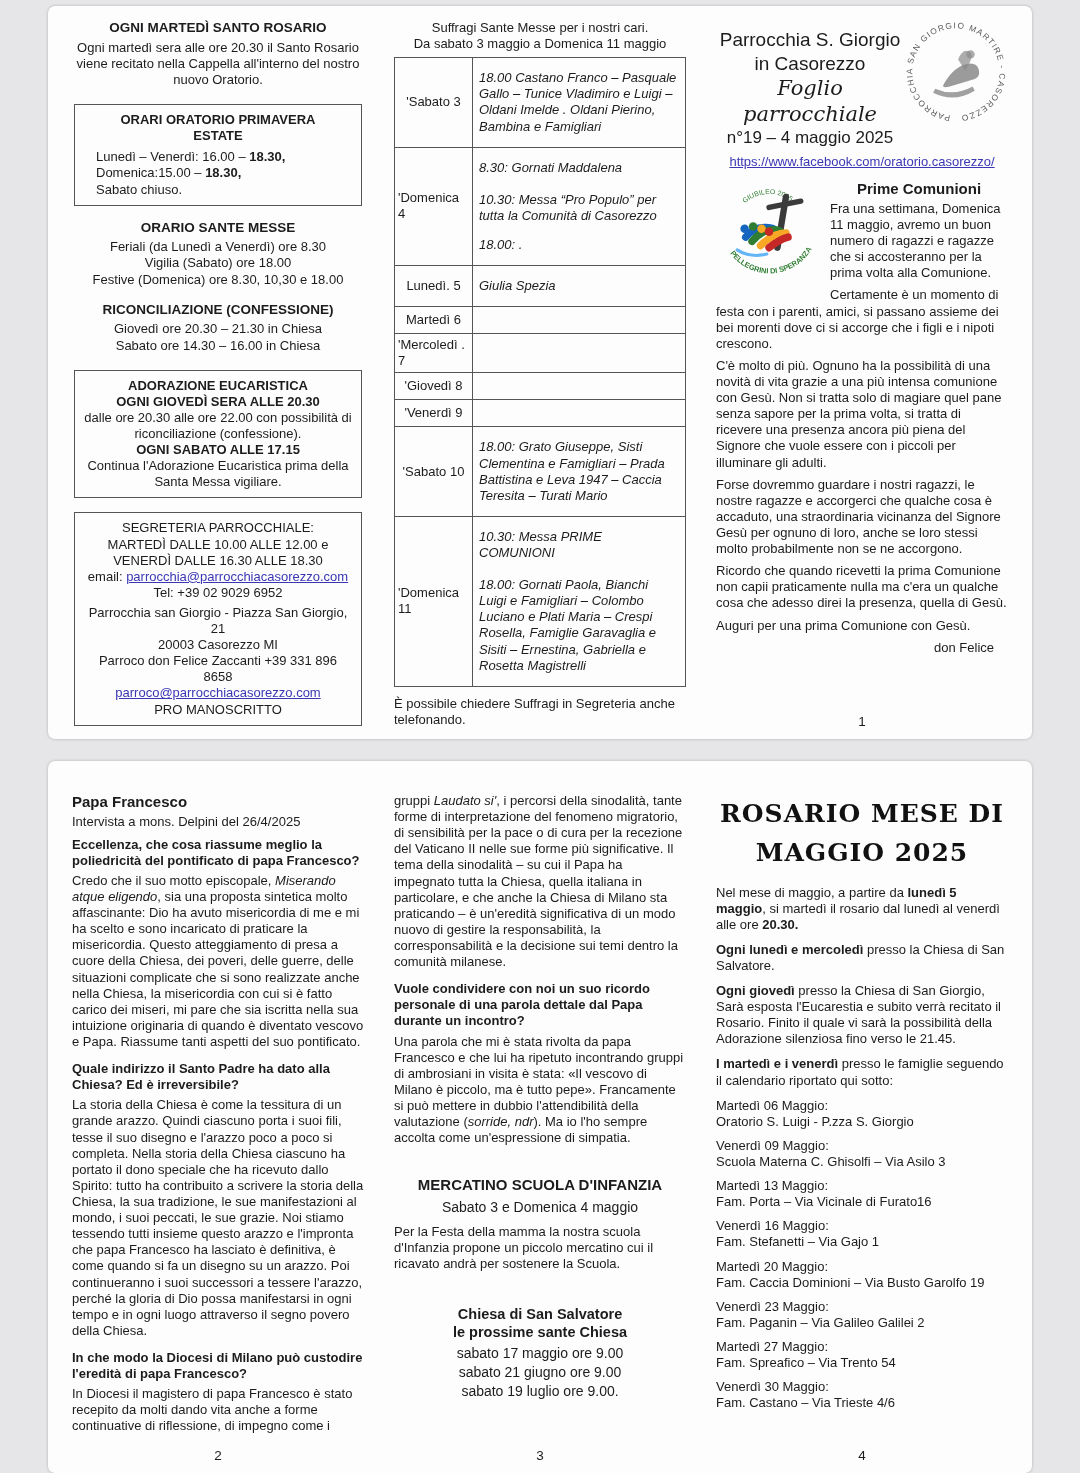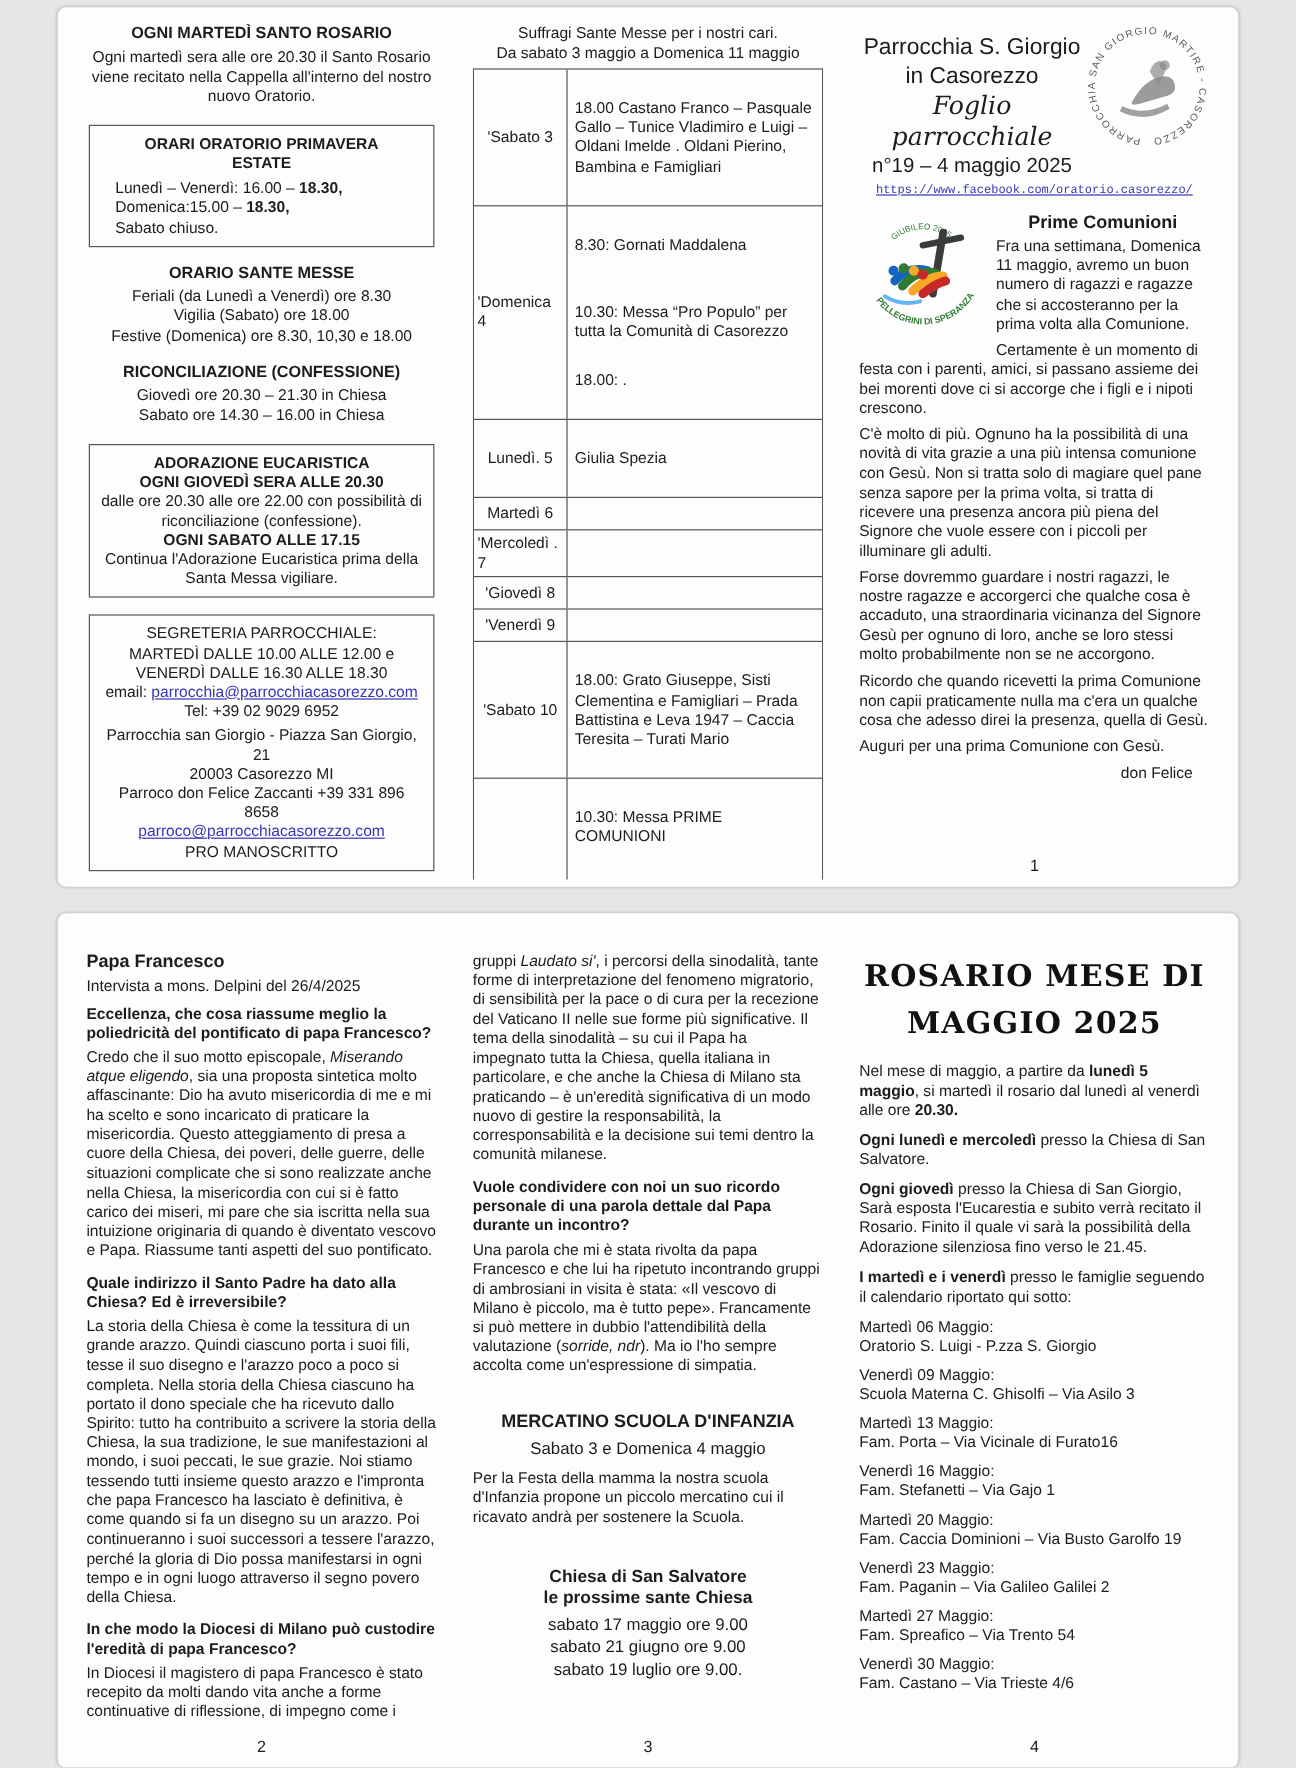--- a/index.html
+++ b/index.html
@@ -38,31 +38,31 @@
   
   .tbl { border:1.4px solid #555; margin-top:5px; }
   .tr { display:flex; border-bottom:1.2px solid #555; }
   .tr:last-child { border-bottom:none; }
   .td-day {
     width:78px; flex:0 0 78px; border-right:1.2px solid #555;
     display:flex; align-items:center; justify-content:center;
     text-align:left; padding:3px 3px;
   }
   .td-body { flex:1; padding:4px 6px; display:flex; flex-direction:column; justify-content:center; }
-  .td-body p { margin:20px 0; }
+  .td-body p { margin:8px 0;font-style:italic; }
   .r-min { min-height:27px; }
 
   
   .hdr { display:flex; align-items:flex-start; }
   .hdr-text { flex:1; text-align:center; padding-top:8px; }
   .hdr-l1 { font-size:19px; }
   .hdr-l3 { font-family:"DejaVu Serif", serif; font-style:italic; font-size:21px; }
   .hdr-l4 { font-size:17px; }
   .stamp { flex:0 0 104px; height:104px; }
-  .fb { text-align:center; margin:6px 0 10px; font-size:10px;font-family:Liberation Mono, monospace; }
+  .fb { text-align:center; margin:6px 0 10px; font-size:13px; }
   .jub { float:left; width:106px; height:106px; margin:2px 8px 2px 0; }
   .art-title { font-weight:bold; font-size:15px; text-align:center; margin-bottom:2px; }
   .sig { text-align:right; padding-right:14px; }
 
   
   .int-title { font-weight:bold; font-size:15px; margin-bottom:2px; }
   .q { font-weight:bold; margin:7px 0 4px; }
   .a { margin-bottom:4px; }
   .mid-head { font-weight:bold; font-size:15px; text-align:center; margin:26px 0 4px; }
   .mid-sub { text-align:center; font-size:14px; margin-bottom:8px; }

